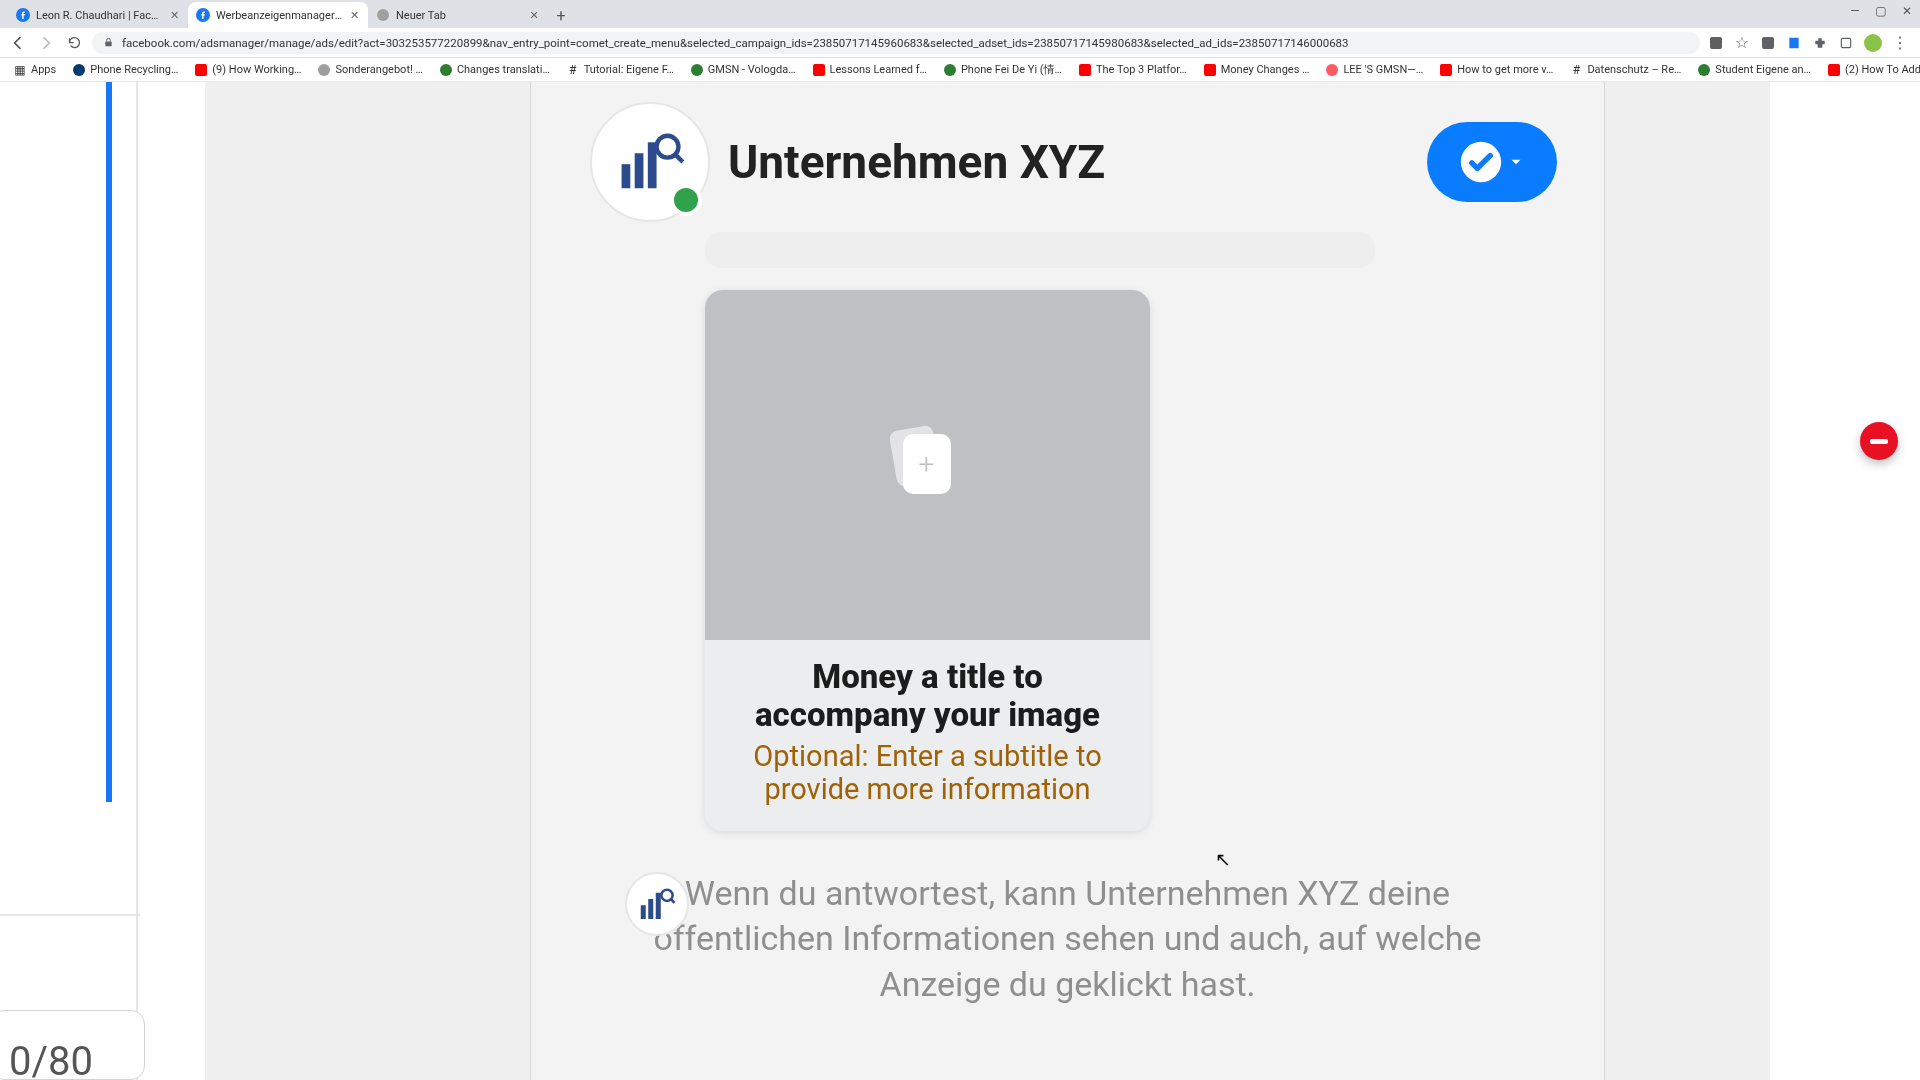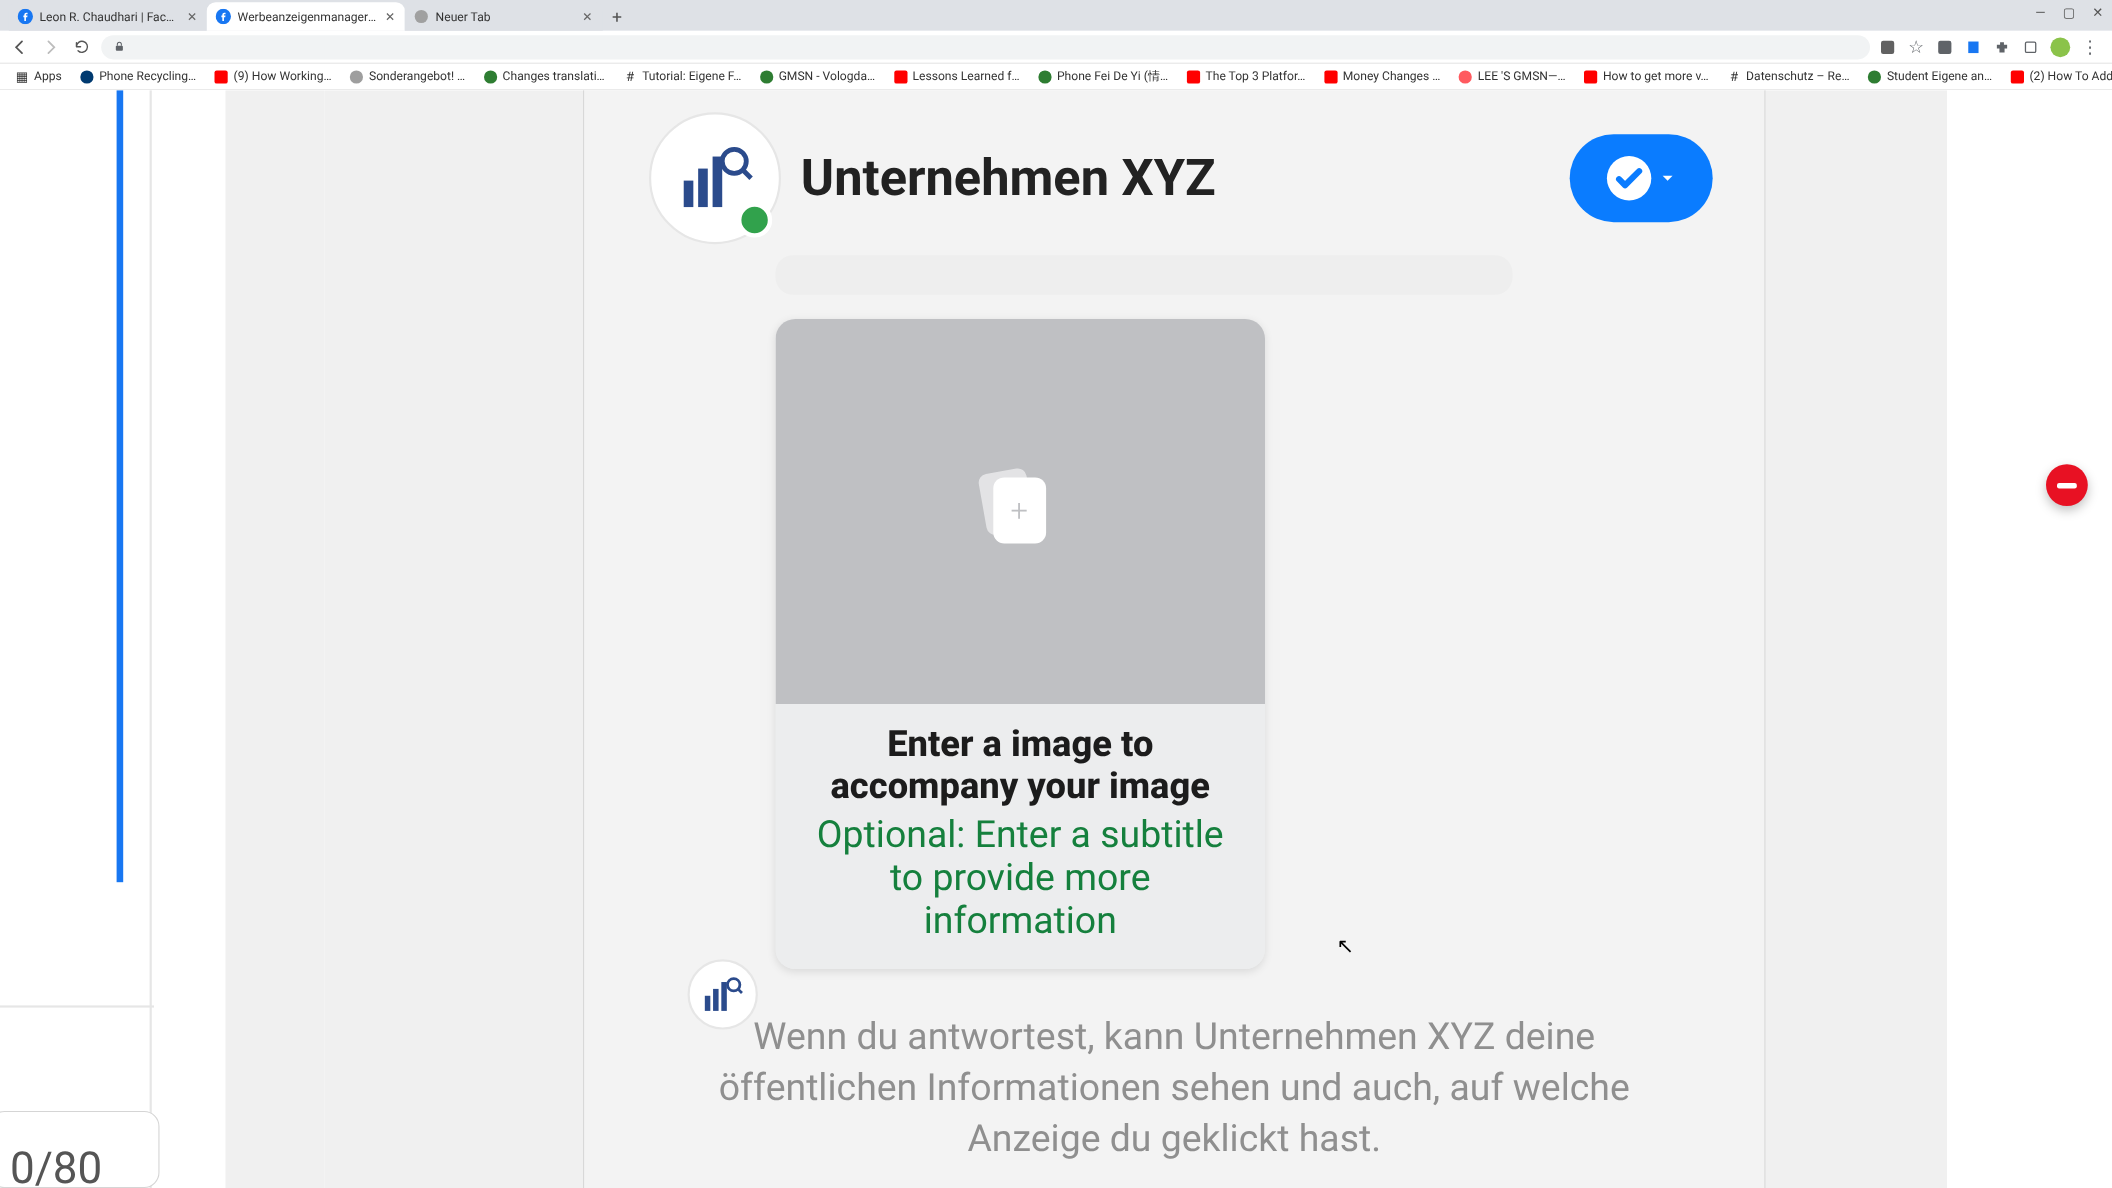--- a/index.html
+++ b/index.html
@@ -60,21 +60,21 @@
   .body-area { padding: 30px 60px 0 60px; position:relative; }
   .grey-strip { position:absolute; left:175px; top:0; width:670px; height:36px; background:#eeeeee; border-radius:16px;}
   .image-card { position:relative; margin-left:115px; margin-top:28px; width:445px; border-radius:18px; background:#ecedee; box-shadow:0 2px 8px rgba(0,0,0,.10); overflow:hidden;}
   .image-card .img-slot { width:100%; height:350px; background:#bfc0c3; display:flex; align-items:center; justify-content:center; }
   .img-slot .stack { position:relative; width:50px; height:62px; }
   .img-slot .back-card { position:absolute; left:-10px; top:-6px; width:44px; height:56px; background:#e3e3e5; border-radius:8px; transform:rotate(-10deg);}
   .img-slot .front-card { position:absolute; left:0; top:0; width:48px; height:60px; background:#ffffff; border-radius:10px; display:flex; align-items:center; justify-content:center;}
   .img-slot .front-card span { font-size:28px; color:#bfc0c3; font-weight:300;}
   .image-card .card-text { background:#ecedee; padding:18px 20px 24px 20px; text-align:center;}
   .card-title { font-size:33px; font-weight:800; color:#1c1c1c; line-height:1.15;}
-  .card-sub { font-size:34px; color:#15803d; margin-top:6px; line-height:1.15;}
+  .card-sub { font-size:29px; color:#a16207; margin-top:6px; line-height:1.15;}
 
   .mini-avatar { position:absolute; left:95px; top:640px; width:64px; height:64px; border-radius:50%; border:2px solid #e6e6e6; background:#fff; display:flex; align-items:center; justify-content:center;}
   .mini-avatar svg { width:40px; height:40px; }
 
   .cursor { position:absolute; left:685px; top:616px; font-size:19px; color:#000; user-select:none;}
 
   .disclosure { margin-top:40px; padding: 0 30px; text-align:center; font-size:34px; color:#8f8f8f; line-height:1.35;}
 
   
   .floating-stop { position:absolute; right:22px; top:340px; width:38px; height:38px; border-radius:50%; background:#e81123; display:flex; align-items:center; justify-content:center; box-shadow:0 4px 10px rgba(0,0,0,.25); cursor:pointer;}
@@ -140,20 +140,21 @@
           <path d="M4 12a8 8 0 1 1 2.3 5.7M4 12V6m0 6h6" stroke="#555" stroke-width="2" fill="none" stroke-linecap="round"></path>
         </svg>
     </div>
     <div class="omnibox">
       <span class="lock">
         <svg viewBox="0 0 24 24" width="11" height="11">
             <rect x="5" y="10" width="14" height="10" rx="2" fill="#5f6368"></rect>
             <path d="M8 10V7a4 4 0 0 1 8 0v3" stroke="#5f6368" stroke-width="2" fill="none"></path>
           </svg>
       </span>
+      <span class="url">facebook.com/adsmanager/manage/ads/edit?act=303253577220899&amp;nav_entry_point=comet_create_menu&amp;selected_campaign_ids=23850717145960683&amp;selected_adset_ids=23850717145980683&amp;selected_ad_ids=23850717146000683</span>
     </div>
     <div class="toolbar-right">
       <div class="tb-icon">
           <span class="sq" style="background:#616161;"></span>
         </div>
       <div class="tb-icon">☆</div>
       <div class="tb-icon">
           <span class="sq" style="background:#5f6368;"></span>
         </div>
       <div class="tb-icon">
@@ -312,21 +313,21 @@
         <div class="image-card">
            <div class="img-slot">
               <div class="stack">
                 <div class="back-card"></div>
                 <div class="front-card">
                 <span>+</span>
               </div>
               </div>
            </div>
            <div class="card-text">
-              <div class="card-title">Enter a image to accompany your image</div>
+              <div class="card-title">Money a title to accompany your image</div>
               <div class="card-sub">Optional: Enter a subtitle to provide more information</div>
            </div>
         </div>
 
         <div class="mini-avatar">
            <svg viewBox="0 0 64 64">
             <rect x="6" y="34" width="8" height="22" fill="#2b4b8c"></rect>
             <rect x="18" y="24" width="8" height="32" fill="#2b4b8c"></rect>
             <rect x="30" y="14" width="8" height="42" fill="#2b4b8c"></rect>
             <circle cx="48" cy="18" r="9" fill="none" stroke="#2b4b8c" stroke-width="4"></circle>

